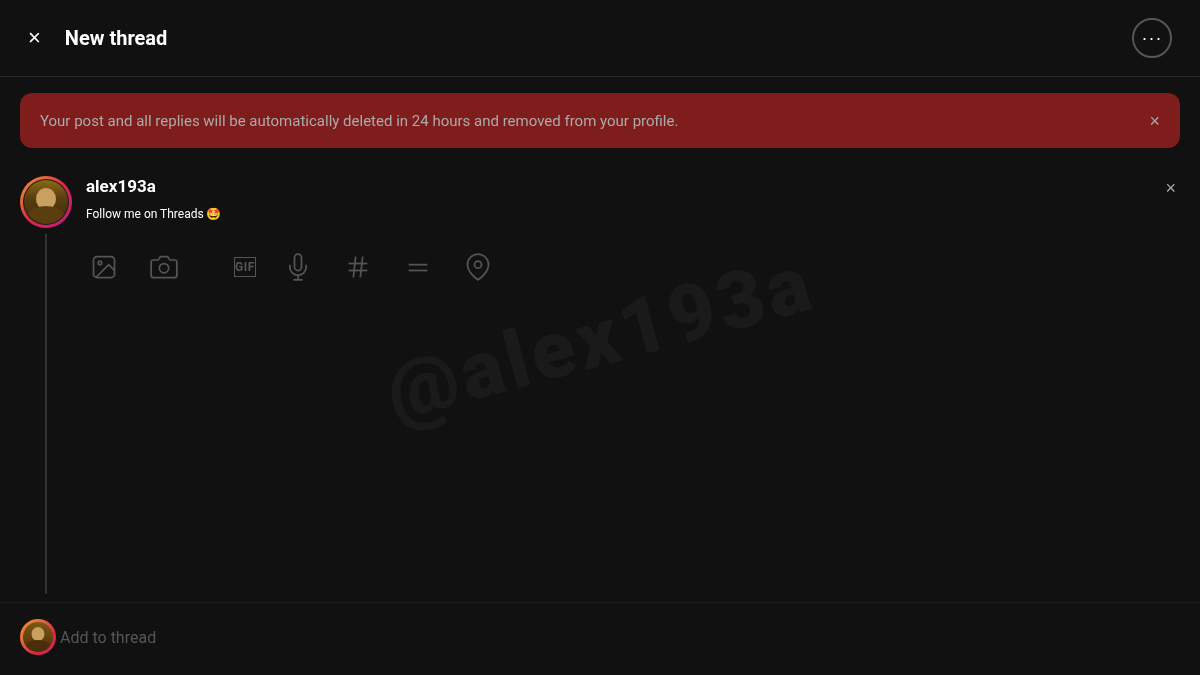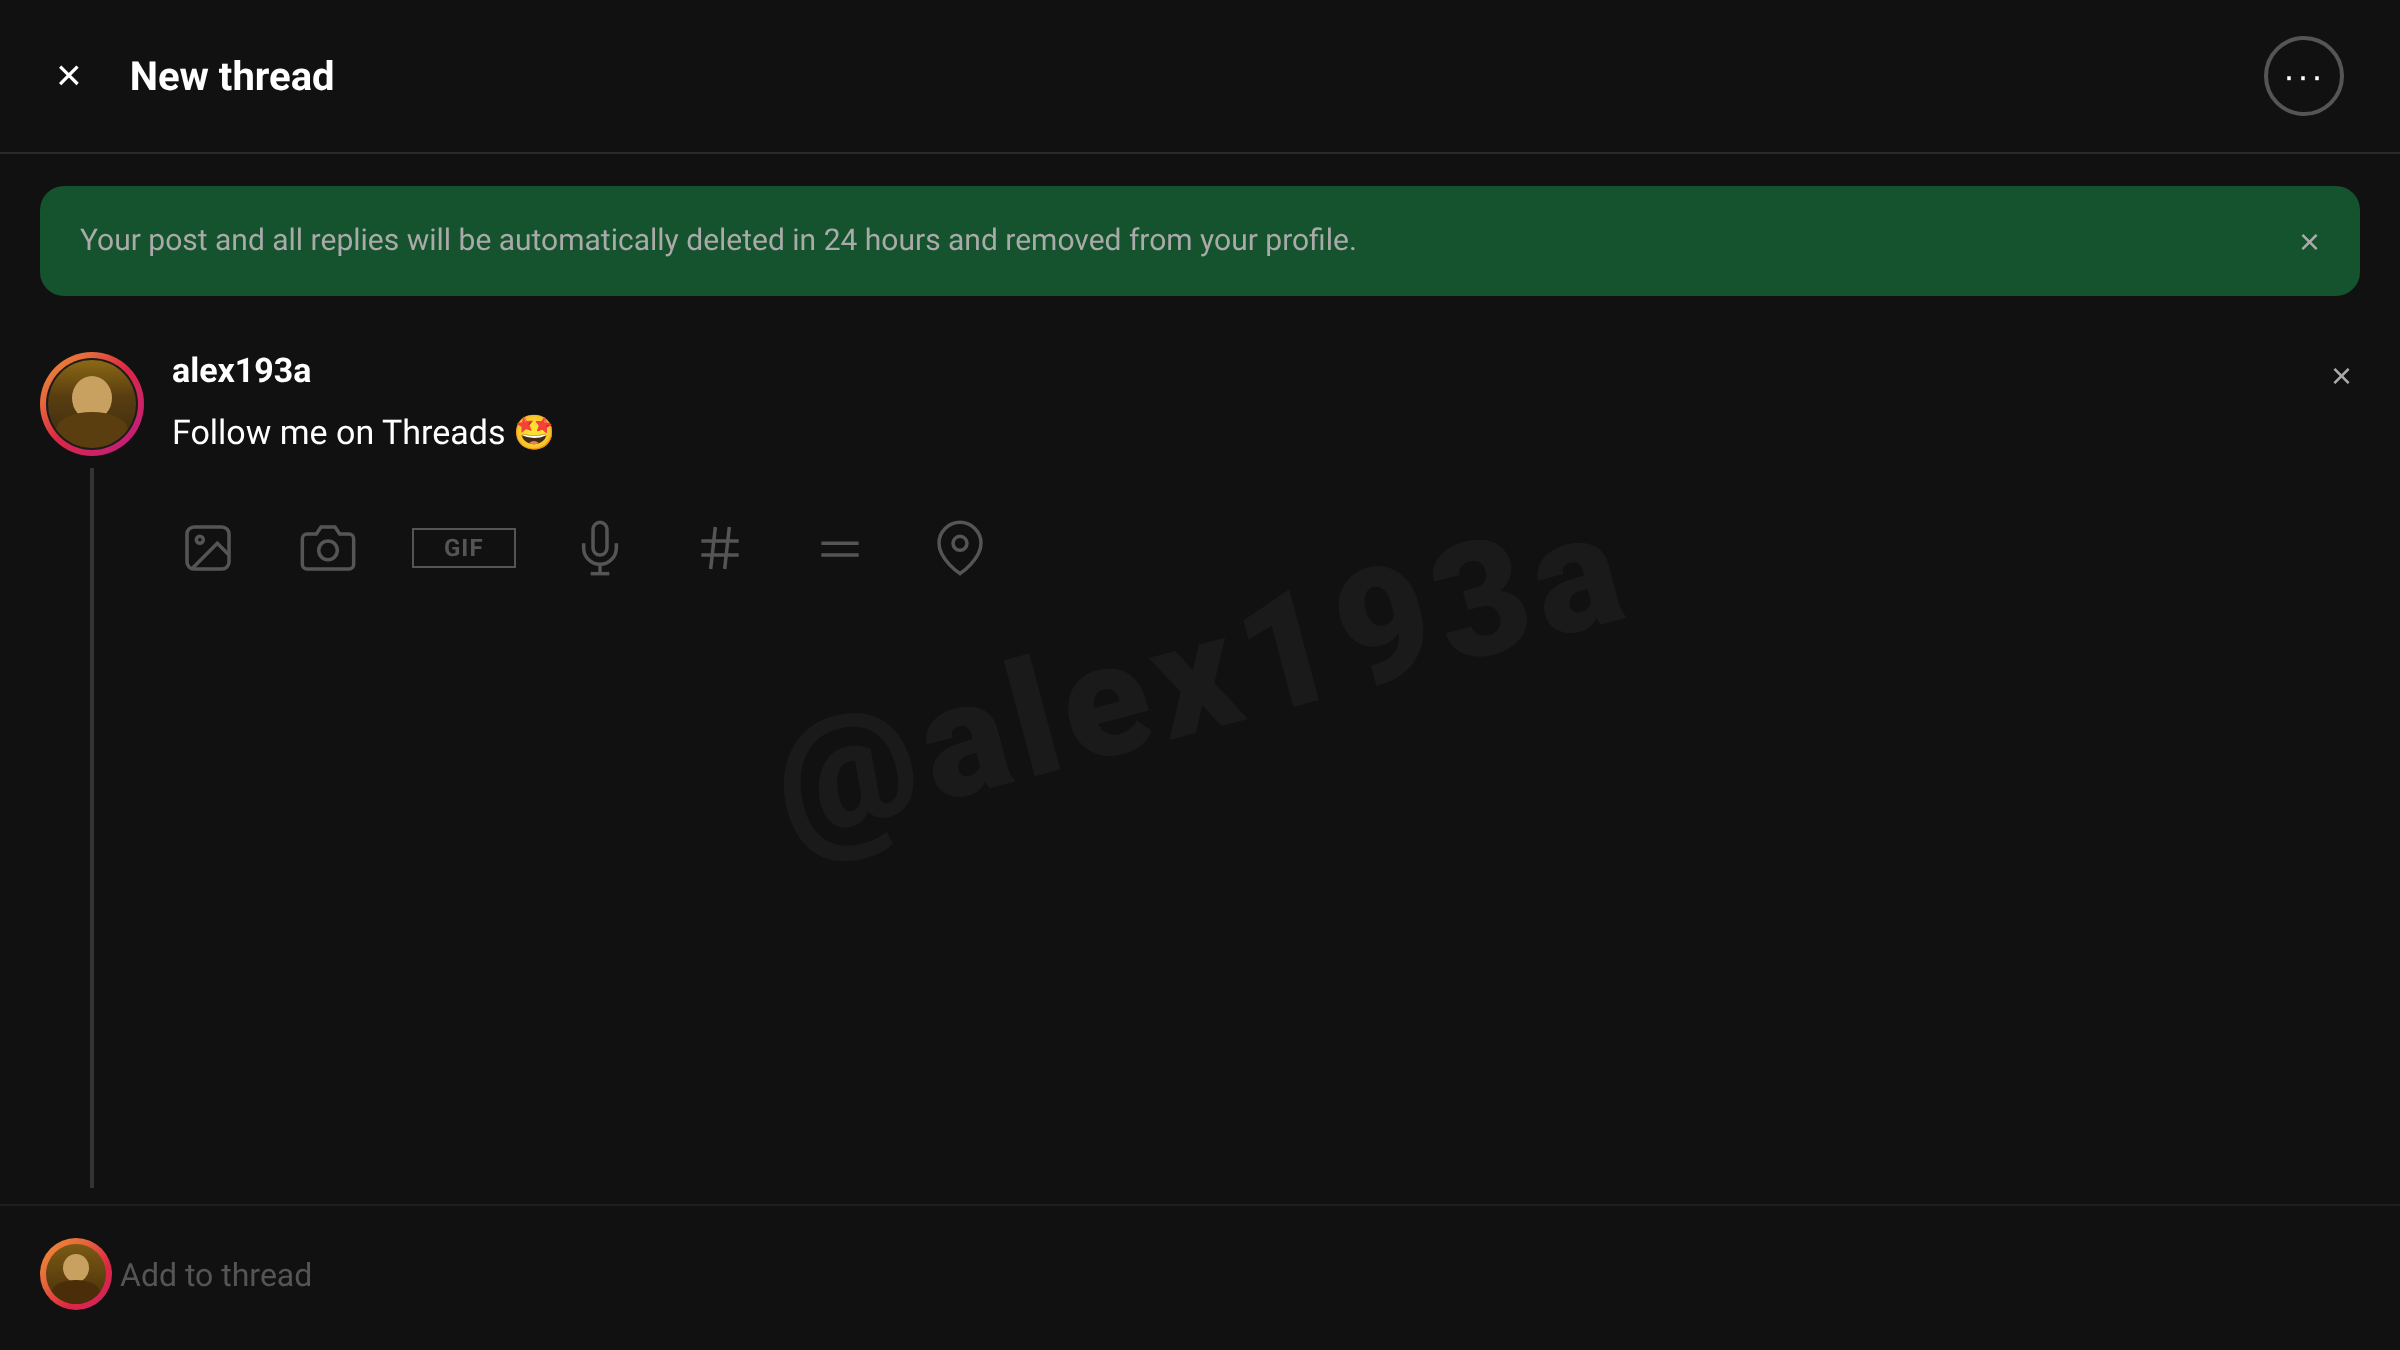--- a/index.html
+++ b/index.html
@@ -72,25 +72,25 @@
       font-size: 18px;
       cursor: pointer;
       display: flex;
       align-items: center;
       justify-content: center;
       letter-spacing: 1px;
     }
 
     .notification-banner {
       margin: 16px 20px 8px 20px;
-      background: #14532d;
+      background: #7f1d1d;
       border-radius: 12px;
       padding: 16px 20px;
       display: flex;
-      align-items: center;
+      align-items: flex-end;
       justify-content: space-between;
       gap: 12px;
     }
 
     .notification-text {
       font-size: 15px;
       color: #aaaaaa;
       line-height: 1.5;
       flex: 1;
     }
@@ -193,21 +193,21 @@
     }
 
     .username {
       font-size: 17px;
       font-weight: 700;
       color: #ffffff;
       margin-bottom: 4px;
     }
 
     .post-text {
-      font-size: 17px;
+      font-size: 12px;
       color: #ffffff;
       margin-bottom: 18px;
       line-height: 1.4;
     }
 
     .post-dismiss {
       position: absolute;
       right: 24px;
       background: none;
       border: none;
@@ -245,26 +245,27 @@
       width: 28px;
       height: 28px;
       stroke: #555;
       fill: none;
       stroke-width: 1.5;
     }
 
     .gif-icon {
       border: 1.5px solid #555;
       border-radius: 0;
-      padding: 2px 15px;
+      padding: 2px 0;
       font-size: 12px;
       font-weight: 700;
       color: #555;
       letter-spacing: 0.5px;
       cursor: pointer;
+      margin-left: 28px;
     }
 
     .add-thread-row {
       display: flex;
       align-items: center;
       gap: 4px;
       padding: 16px 20px 20px 20px;
       border-top: 1px solid #1e1e1e;
       margin-top: 8px;
     }

